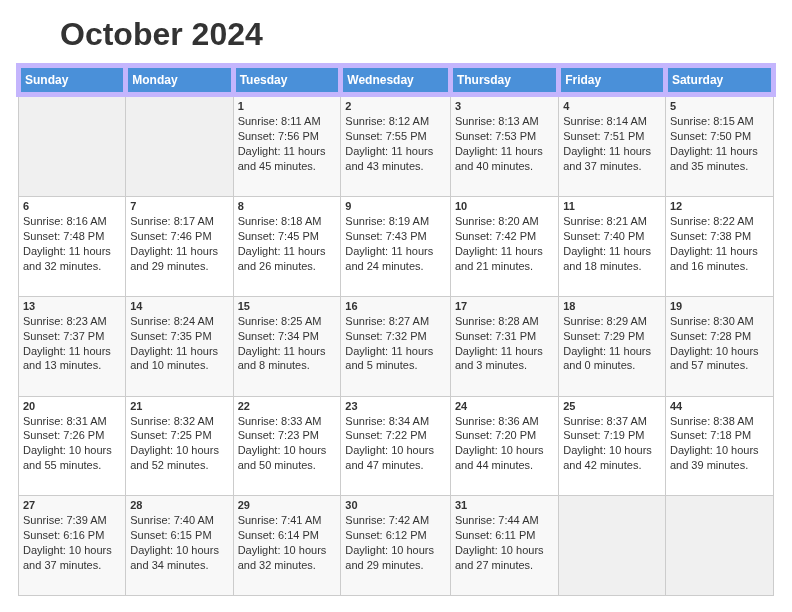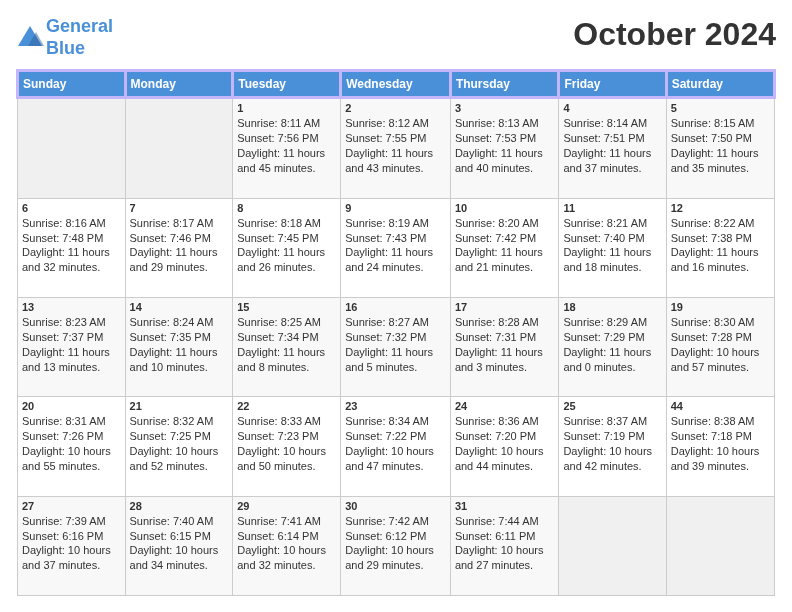--- a/index.html
+++ b/index.html
@@ -59,21 +59,21 @@
       border-collapse: collapse;
       flex: 1;
     }
     thead tr th {
       background-color: #4a90d9;
       color: #fff;
       font-size: 12px;
       font-weight: bold;
       padding: 5px 4px;
       text-align: left;
-      border: 3px solid #c4b5fd;
+      border: 5px solid #c4b5fd;
     }
     tbody tr td {
       border: 1px solid #ccc;
       vertical-align: top;
       padding: 3px 4px;
       font-size: 9.5px;
       color: #333;
       width: 113px;
       height: 78px;
     }
@@ -96,30 +96,20 @@
     }
     .empty {
       background-color: #f0f0f0 !important;
     }
   </style>
 </head>
 <body>
 
 <div class="page">
   <div class="header">
-    <div class="logo">
-      <svg class="logo-icon" viewBox="0 0 28 28">
-        <polygon points="14,2 26,22 2,22" fill="#4a90d9"></polygon>
-        <polygon points="20,8 28,22 12,22" fill="#2a6099" opacity="0.5"></polygon>
-      </svg>
-      <div class="logo-text">
-        <div><span>General</span></div>
-        <div><span style="color:#4a90d9">Blue</span></div>
-      </div>
-    </div>
     <div class="title-block">
       <div class="month-title">October 2024</div>
     </div>
   </div>
 
   <table>
     <thead>
       <tr>
       <th>Sunday</th>
           <th>Monday</th>

